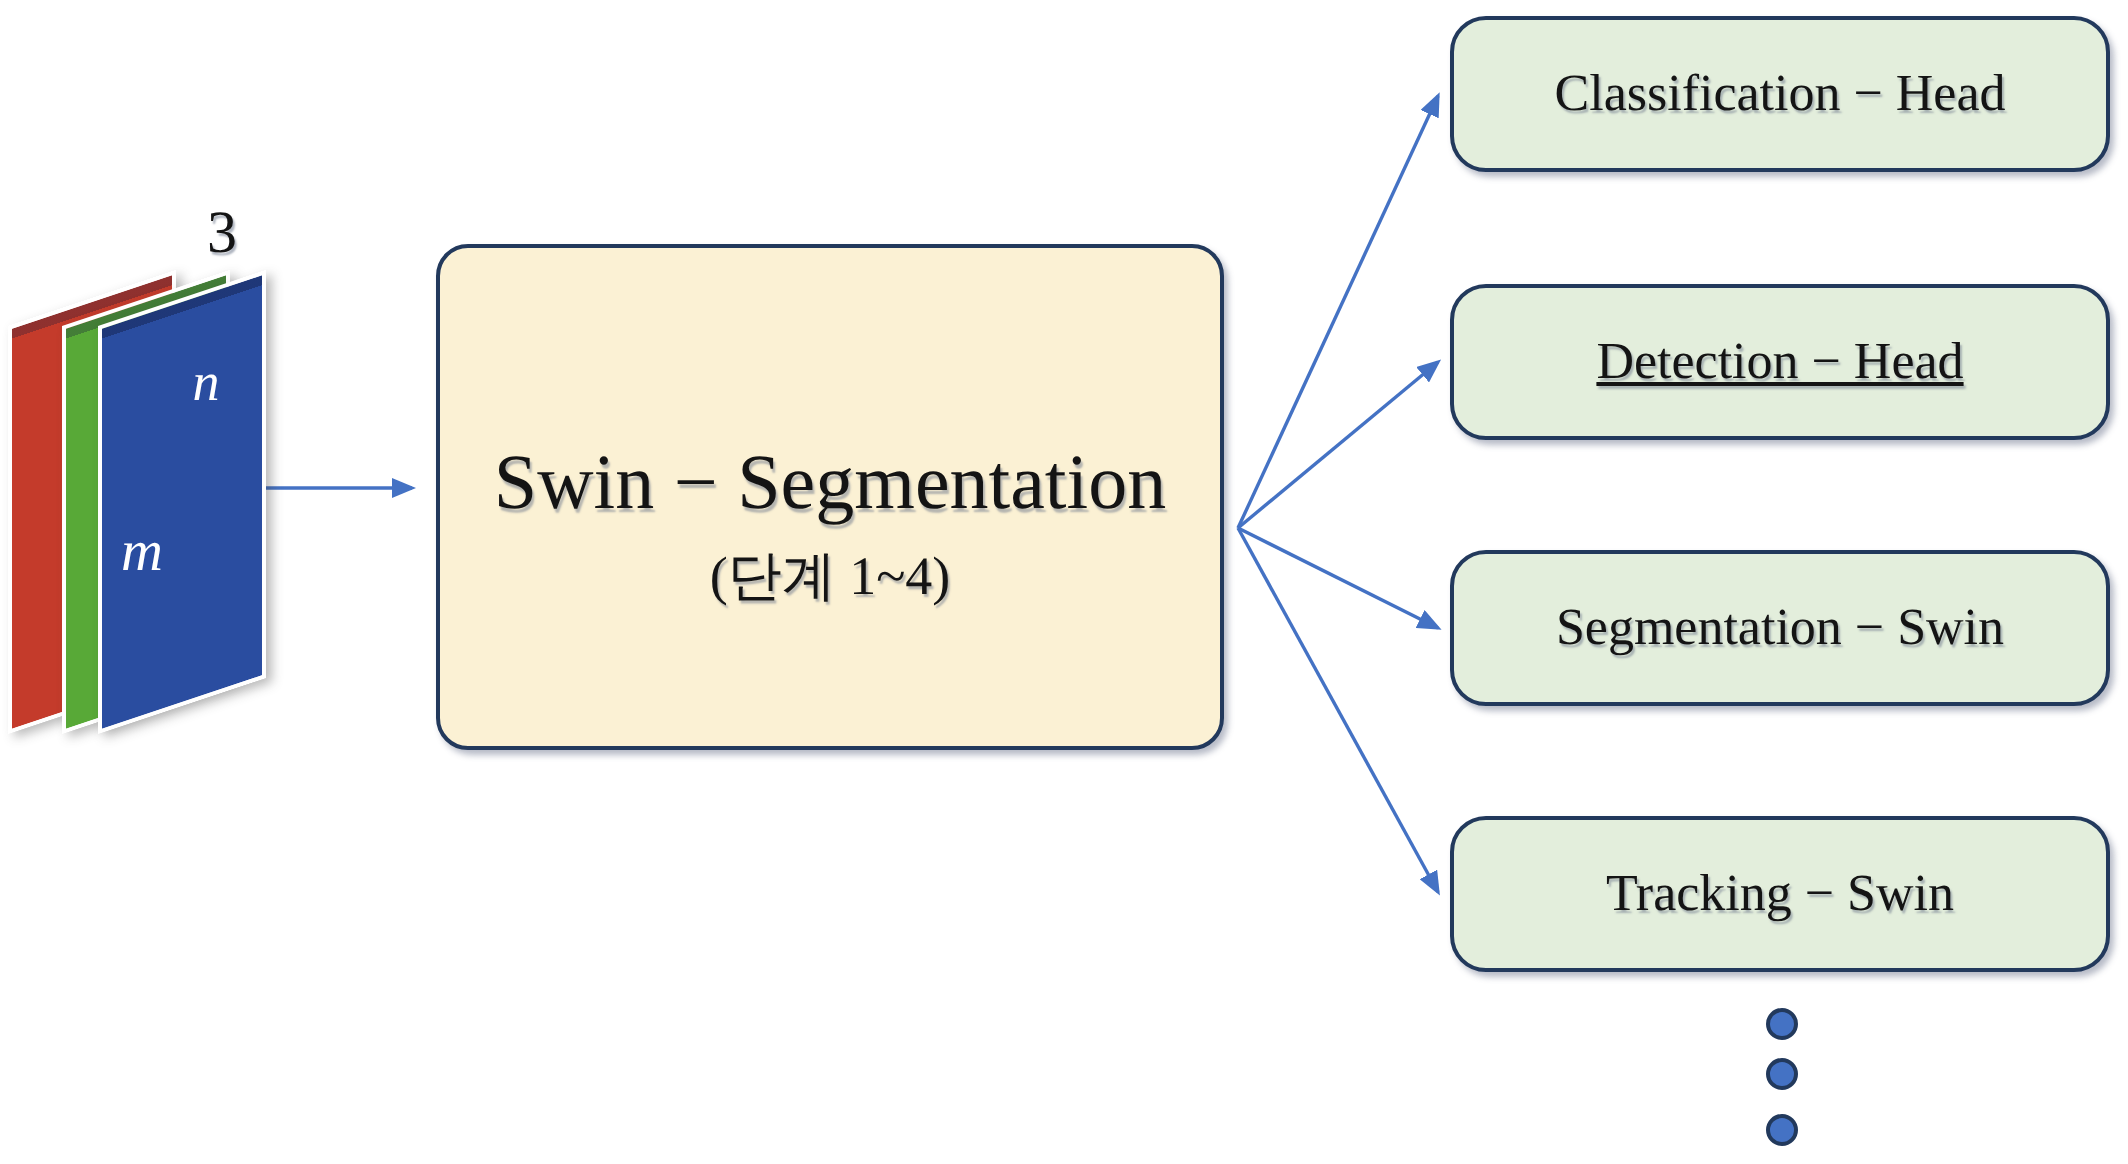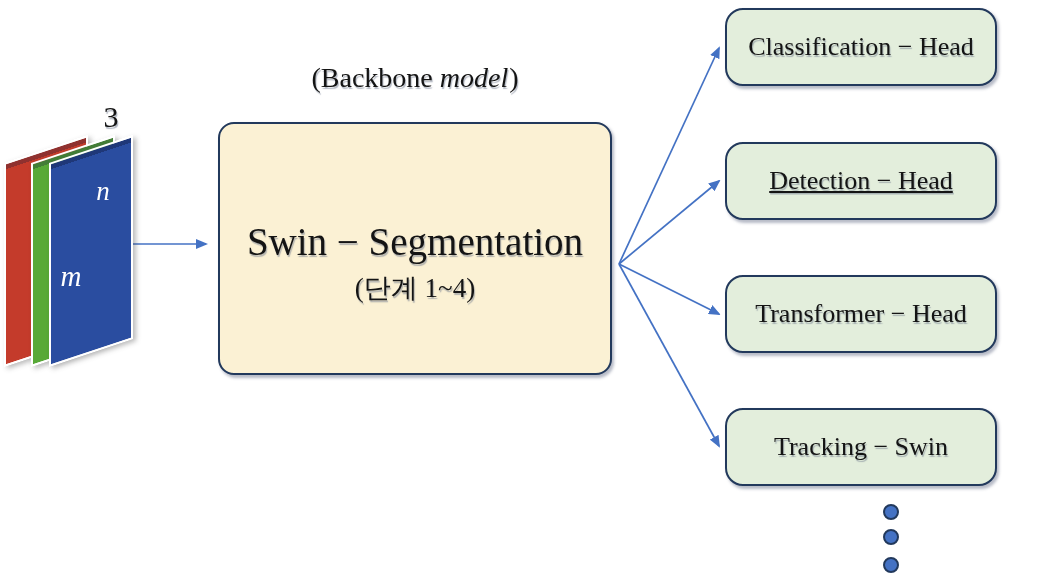--- a/index.html
+++ b/index.html
@@ -64,21 +64,21 @@
   .backbone-title{
     font-size:39px;color:var(--text-black);line-height:1.1;
     text-shadow:1px 2px 1px rgba(110,120,140,.5);
   }
   .backbone-subtitle{
     font-size:27px;color:var(--text-black);margin-top:6px;
     text-shadow:1px 1.5px 1px rgba(110,120,140,.5);
   }
   
   .head-box{
-    position:absolute;left:725px;width:272px;height:78px;z-index:6;
+    position:absolute;left:725px;width:330px;height:78px;z-index:6;
     background:var(--head-fill);
     border:2.5px solid var(--border-navy);border-radius:18px;
     box-shadow:2px 2.5px 3px rgba(95,105,130,.45);
     display:flex;align-items:center;justify-content:center;
     font-size:26px;color:var(--text-black);
     text-shadow:1px 1.5px 1px rgba(110,120,140,.5);
   }
   .head-1{top:8px;}
   .head-2{top:142px;text-decoration:underline;}
   .head-3{top:275px;}
@@ -108,29 +108,28 @@
     <line x1="619" y1="264" x2="719" y2="446" marker-end="url(#ah)"></line>
   </svg>
 
   <div class="sheet sheet-red"></div>
   <div class="sheet sheet-green"></div>
   <div class="sheet sheet-blue"></div>
   <div class="channels-label">3</div>
   <div class="dim-label dim-n">n</div>
   <div class="dim-label dim-m">m</div>
 
-  <div class="backbone-caption"><span>(Backbone</span><span class="it">model</span><span>)</span></div>
 
   <div class="backbone-box">
     <div class="backbone-title">Swin − Segmentation</div>
     <div class="backbone-subtitle">(단계 1~4)</div>
   </div>
 
   <div class="head-box head-1">Classification − Head</div>
   <div class="head-box head-2">Detection − Head</div>
-  <div class="head-box head-3">Transformer − Head</div>
+  <div class="head-box head-3">Segmentation − Swin</div>
   <div class="head-box head-4">Tracking − Swin</div>
 
   <div class="more-dot dot-1"></div>
   <div class="more-dot dot-2"></div>
   <div class="more-dot dot-3"></div>
 
 </div>
 
 </body></html>

